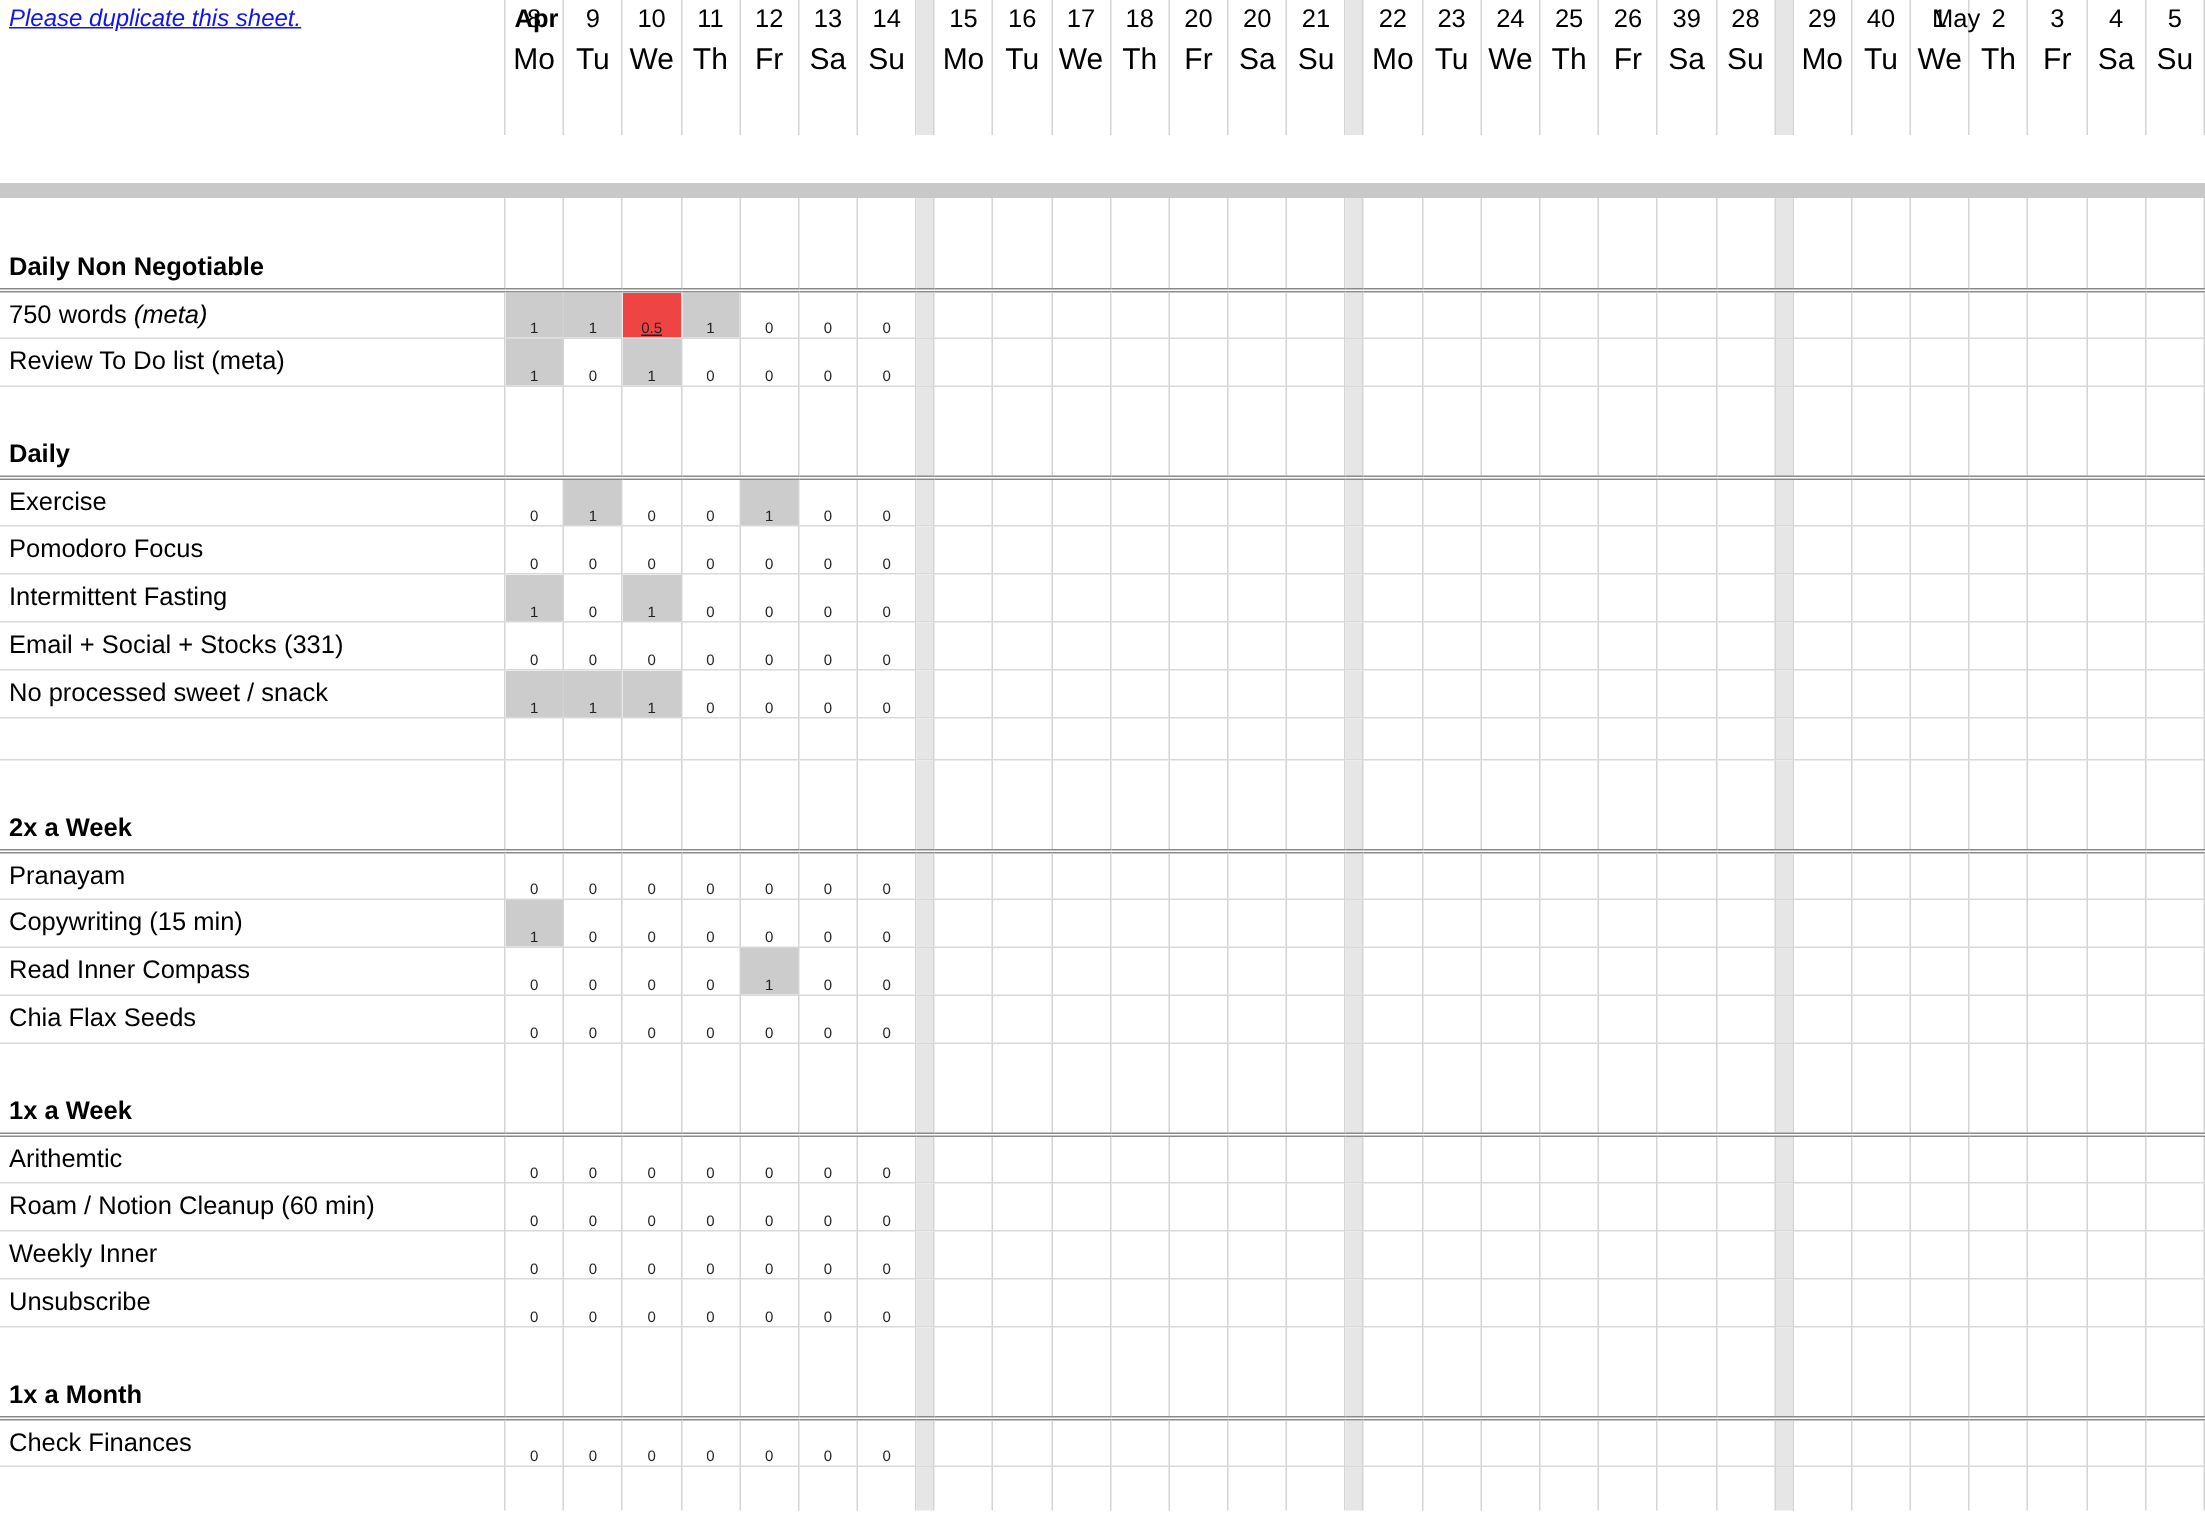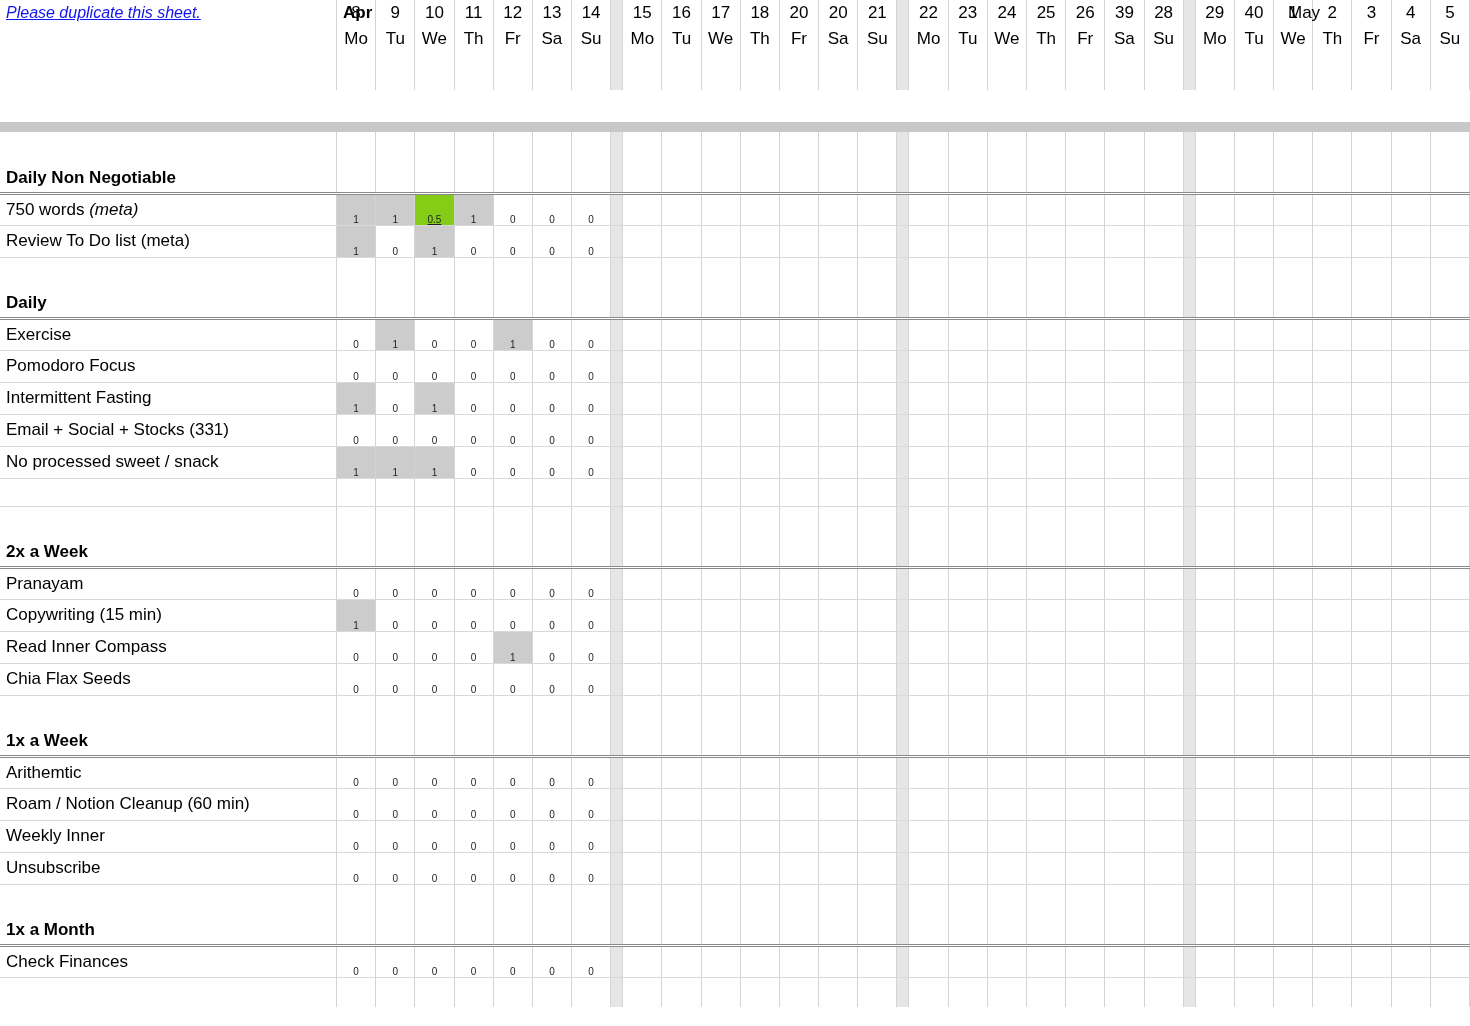--- a/index.html
+++ b/index.html
@@ -69,21 +69,21 @@
     border-bottom: none;
     border-top: none;
     line-height: 1.0;
     padding-top: 4px;
   }
   tr.head-row td.label-col {
     text-align: left;
     border-right: 1px solid #d4d4d4;
   }
   .daynum { display:block; font-size: 17px; height: 26px; }
-  .dayname { display:block; font-size: 17px; }
+  .dayname { display:block; font-size: 20px; }
 
   
   td.sep, th.sep {
     background: #e6e6e6;
     border-right: 1px solid #d4d4d4;
     border-left: 1px solid #d4d4d4;
   }
 
   
   .freeze-band {
@@ -102,21 +102,21 @@
     text-align: left;
     white-space: nowrap;
   }
   td.val {
     text-align: center;
     vertical-align: middle;
     font-size: 10px;
     color: #222;
   }
   td.val.on   { background: #cccccc; }
-  td.val.half { background: #84cc16; text-decoration: underline; }
+  td.val.half { background: #ef4444; text-decoration: underline; }
 
   
   tr.section-row td { height: 61px; }
   tr.section-row td.label-col {
     font-size: 17px;
     font-weight: bold;
     color: #000;
     padding-left: 6px;
     vertical-align: bottom;
     padding-bottom: 4px;

